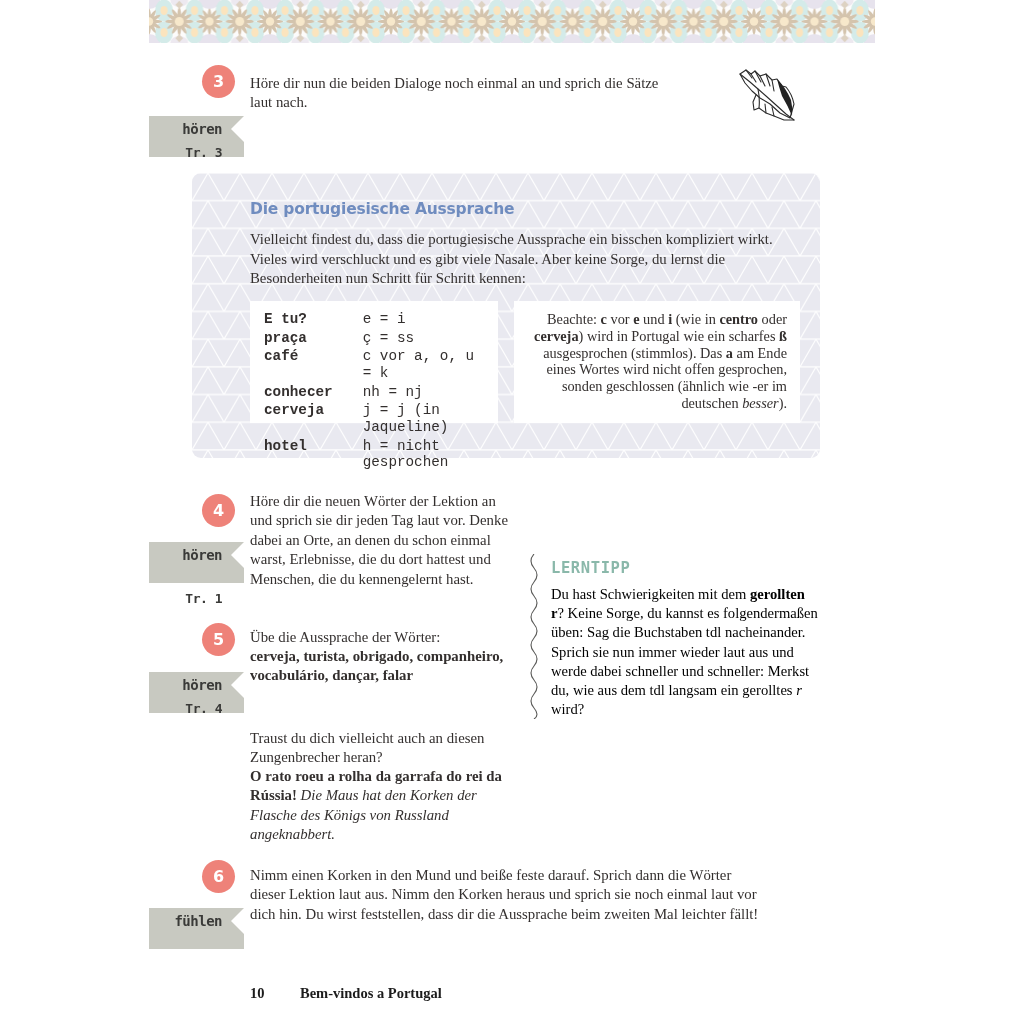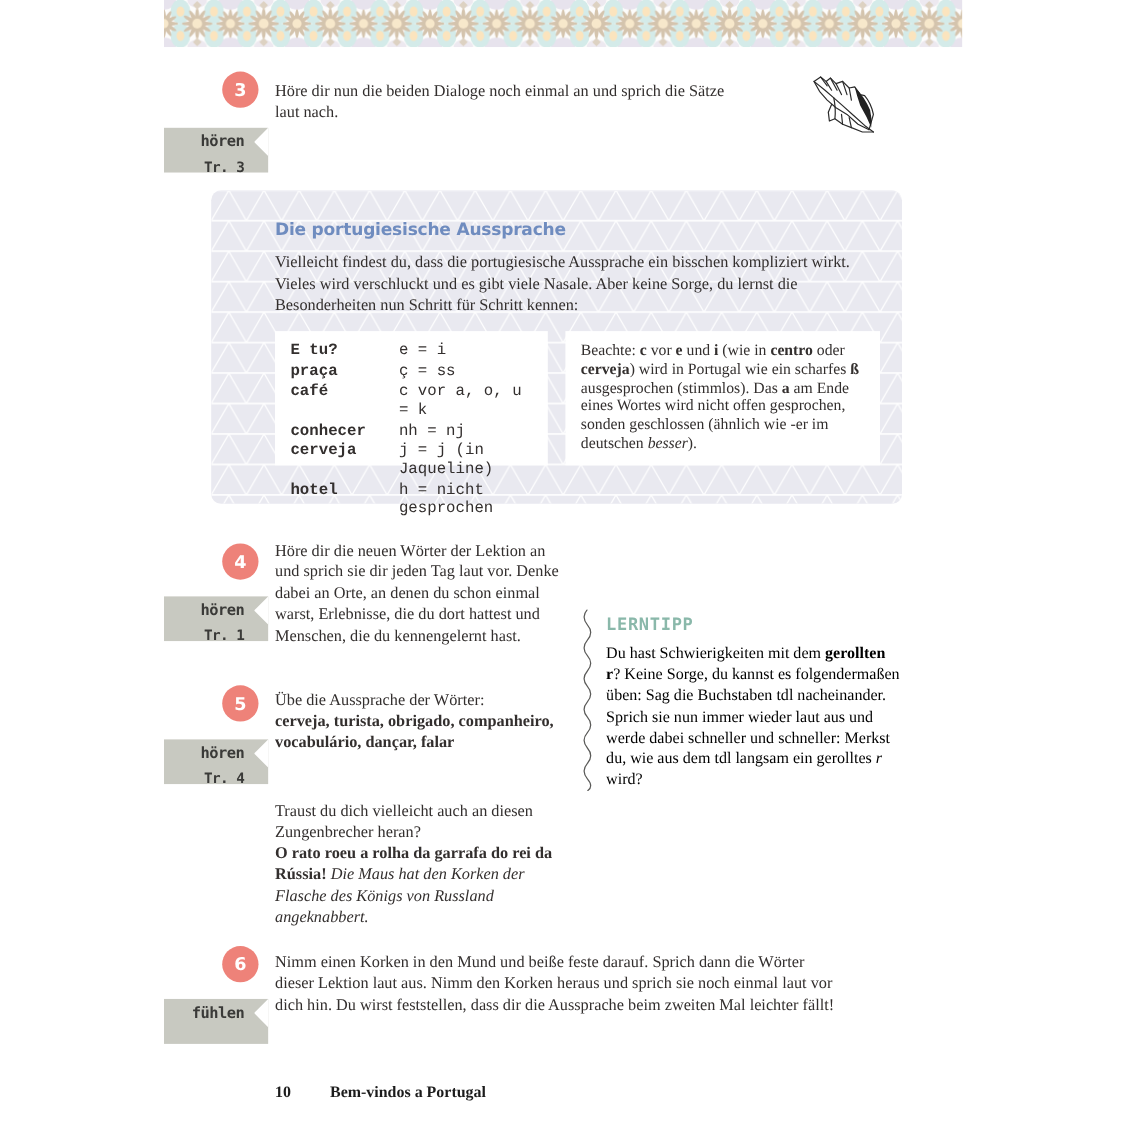--- a/index.html
+++ b/index.html
@@ -115,21 +115,21 @@
     line-height: 19.6px;
     margin: 0;
     width: 545px;
   }
   .white-card {
     position: absolute;
     background: #ffffff;
     padding: 10px 13px 11px 14px;
   }
   #card-left { left: 250px; top: 301px; width: 248px; height: 122px; }
-  #card-right { left: 514px; top: 301px; width: 286px; height: 122px; }
+  #card-right { left: 514px; top: 301px; width: 286px; height: 122px; text-align: right; }
   #card-left table {
     border-collapse: collapse;
     font-family: Liberation Mono, monospace;
     font-size: 14.3px;
   }
   #card-left td {
     padding: 0 0 2.1px 0;
     color: #332f2e;
     vertical-align: top;
     line-height: 16.6px;
@@ -330,21 +330,21 @@
   </div>
 
   <div class="white-card" id="card-right">
     <p>
       Beachte: <b>c</b> vor <b>e</b> und <b>i</b> (wie in <b>centro</b> oder <b>cerveja</b>) wird in Portugal wie ein scharfes <b>ß</b> ausgesprochen (stimmlos). Das <b>a</b> am Ende eines Wortes wird nicht offen gesprochen, sonden geschlossen (ähnlich wie -er im deutschen <i>besser</i>).
     </p>
   </div>
 
   <div class="ex-badge" style="left:202px; top:494px;">4</div>
   <div class="ribbon" style="left:149px; top:542px; width:95px;">hören</div>
-  <div class="track-label" style="left:149px; top:571px; width:95px; padding-right:22px;">Tr. 1</div>
+  <div class="track-label" style="left:149px; top:591px; width:95px; padding-right:22px;">Tr. 1</div>
   <div class="body-text" style="left:250px; top:492px; width:262px;">Höre dir die neuen Wörter der Lektion an und sprich sie dir jeden Tag laut vor. Denke dabei an Orte, an denen du schon einmal warst, Erlebnisse, die du dort hattest und Menschen, die du kennengelernt hast.</div>
 
   <div class="ex-badge" style="left:202px; top:623px;">5</div>
   <div class="ribbon" style="left:149px; top:672px; width:95px;">hören</div>
   <div class="track-label" style="left:149px; top:701px; width:95px; padding-right:22px;">Tr. 4</div>
   <div class="body-text" style="left:250px; top:628px; width:270px;">Übe die Aussprache der Wörter:</div>
   <div class="body-text" style="left:250px; top:647px; width:270px; font-weight:bold;">cerveja, turista, obrigado, companheiro, vocabulário, dançar, falar</div>
   <div class="body-text" style="left:250px; top:729px; width:262px;">Traust du dich vielleicht auch an diesen Zungenbrecher heran?</div>
   <div class="body-text" style="left:250px; top:767px; width:262px;">
     <b>O rato roeu a rolha da garrafa do rei da Rússia!</b>

